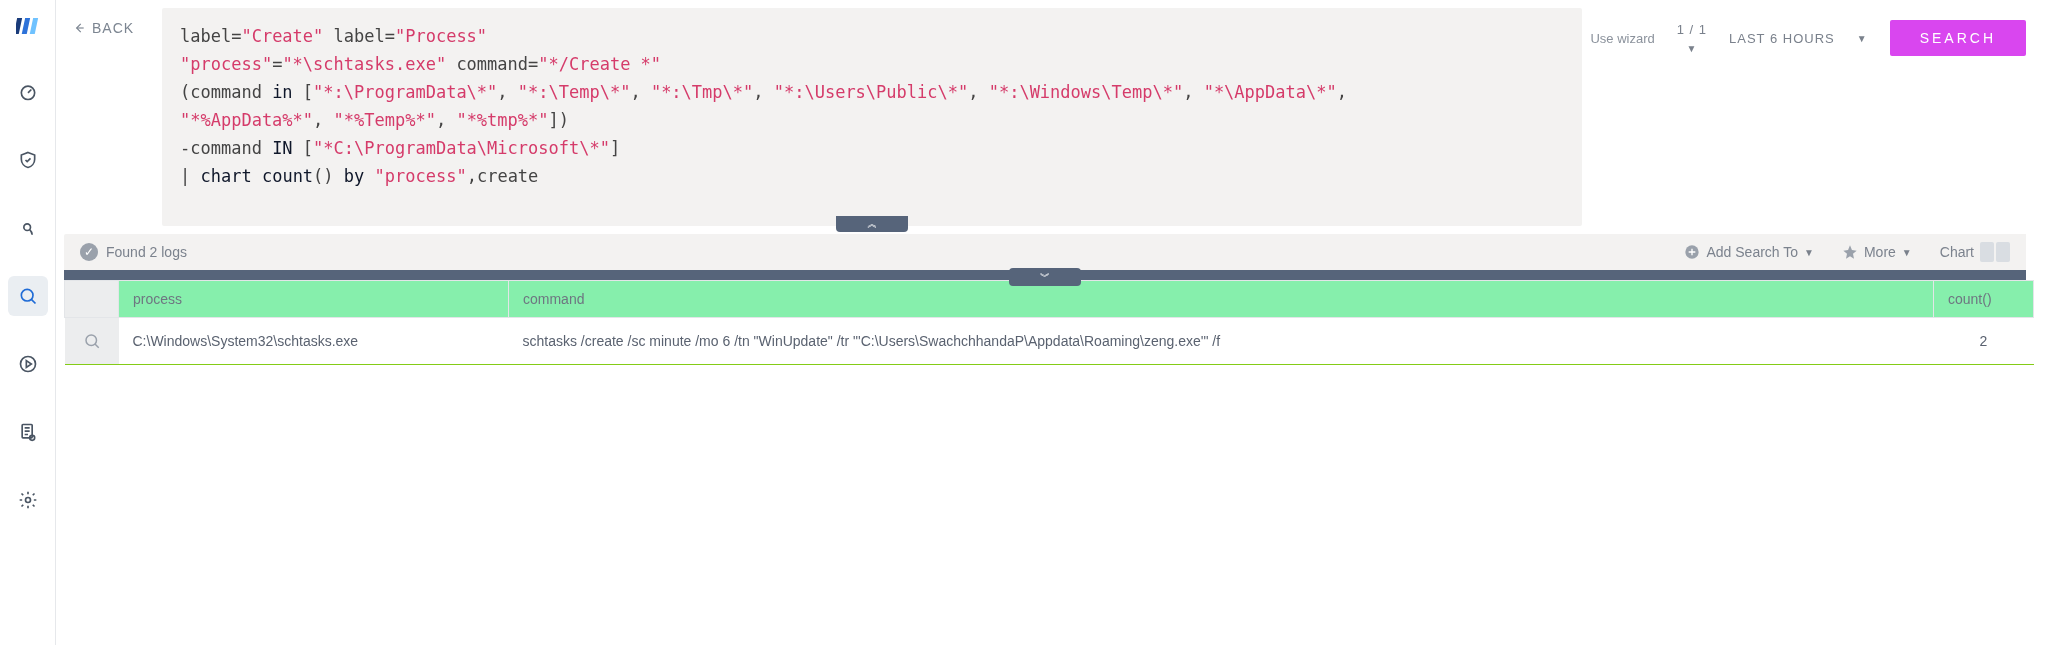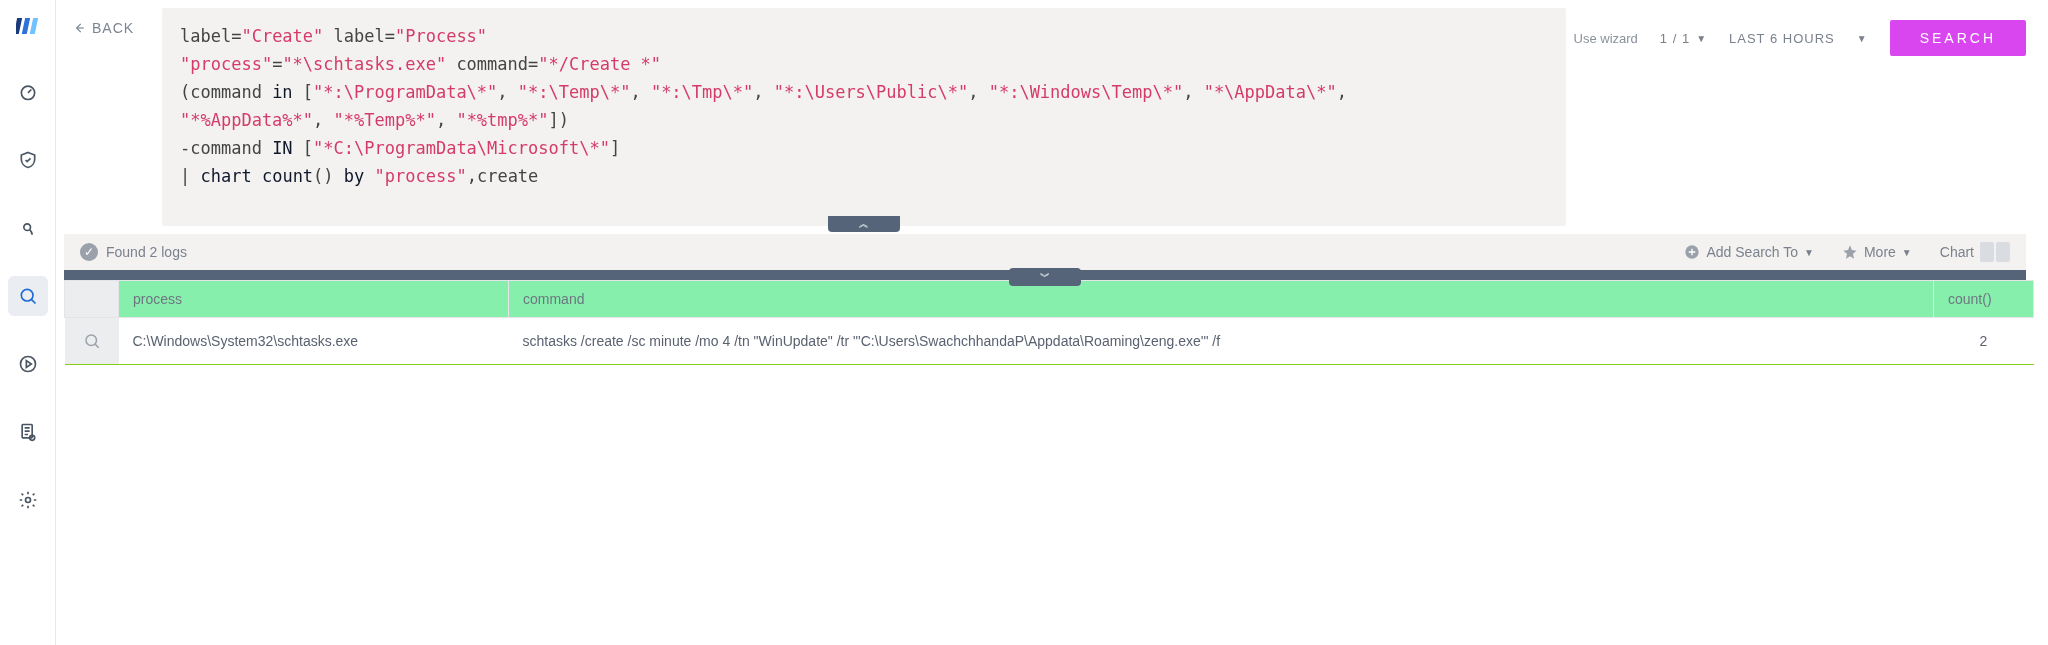--- a/index.html
+++ b/index.html
@@ -49,21 +49,21 @@
     font-family: ui-monospace, SFMono-Regular, Menlo, monospace;
     font-size:17px;
     line-height:1.65;
     color:#444;
     position:relative;
   }
   .tok-plain { color:#444; }
   .tok-str { color:#d53b6a; }
   .tok-kw { color:#0f172a; }
   .wizard { color:#8b929c; cursor:pointer; }
-  .page-ind { color:#7a818c; letter-spacing:1px; display:flex; align-items:center; gap:6px;}
+  .page-ind { color:#7a818c; letter-spacing:1px; display:flex; align-items:center; gap:6px;flex-direction:column;}
   .dd-caret { font-size:10px; color:#7a818c; }
   .range { color:#7a818c; letter-spacing:1px; display:flex; align-items:center; gap:22px;}
   .search-btn {
     background:#d946ef; color:#fff; letter-spacing:3px;
     font-size:14px; padding:10px 30px; border:none; border-radius:2px;
     cursor:pointer;
   }
   .outer-right { display:flex; align-items:center; gap:22px; padding-top:12px; }
   .collapse-tab {
     position:absolute; bottom:-6px; left:50%; transform:translateX(-50%);
@@ -276,21 +276,21 @@
           <tr>
             <td>
                 <div class="row-ico">
               <svg width="18" height="18" viewBox="0 0 24 24" fill="none" stroke="currentColor" stroke-width="2">
                     <circle cx="11" cy="11" r="7"></circle>
                     <path d="M21 21l-5-5"></path>
                   </svg>
             </div>
               </td>
             <td>C:\Windows\System32\schtasks.exe</td>
-            <td>schtasks /create /sc minute /mo 4 /tn "WinUpdate" /tr "'C:\Users\SwachchhandaP\Appdata\Roaming\zeng.exe'" /f</td>
+            <td>schtasks /create /sc minute /mo 6 /tn "WinUpdate" /tr "'C:\Users\SwachchhandaP\Appdata\Roaming\zeng.exe'" /f</td>
             <td class="col-count">2</td>
           </tr>
         </tbody>
       </table>
     </div>
   </div>
 
   <div class="right-rail"></div>
 </div>
 

